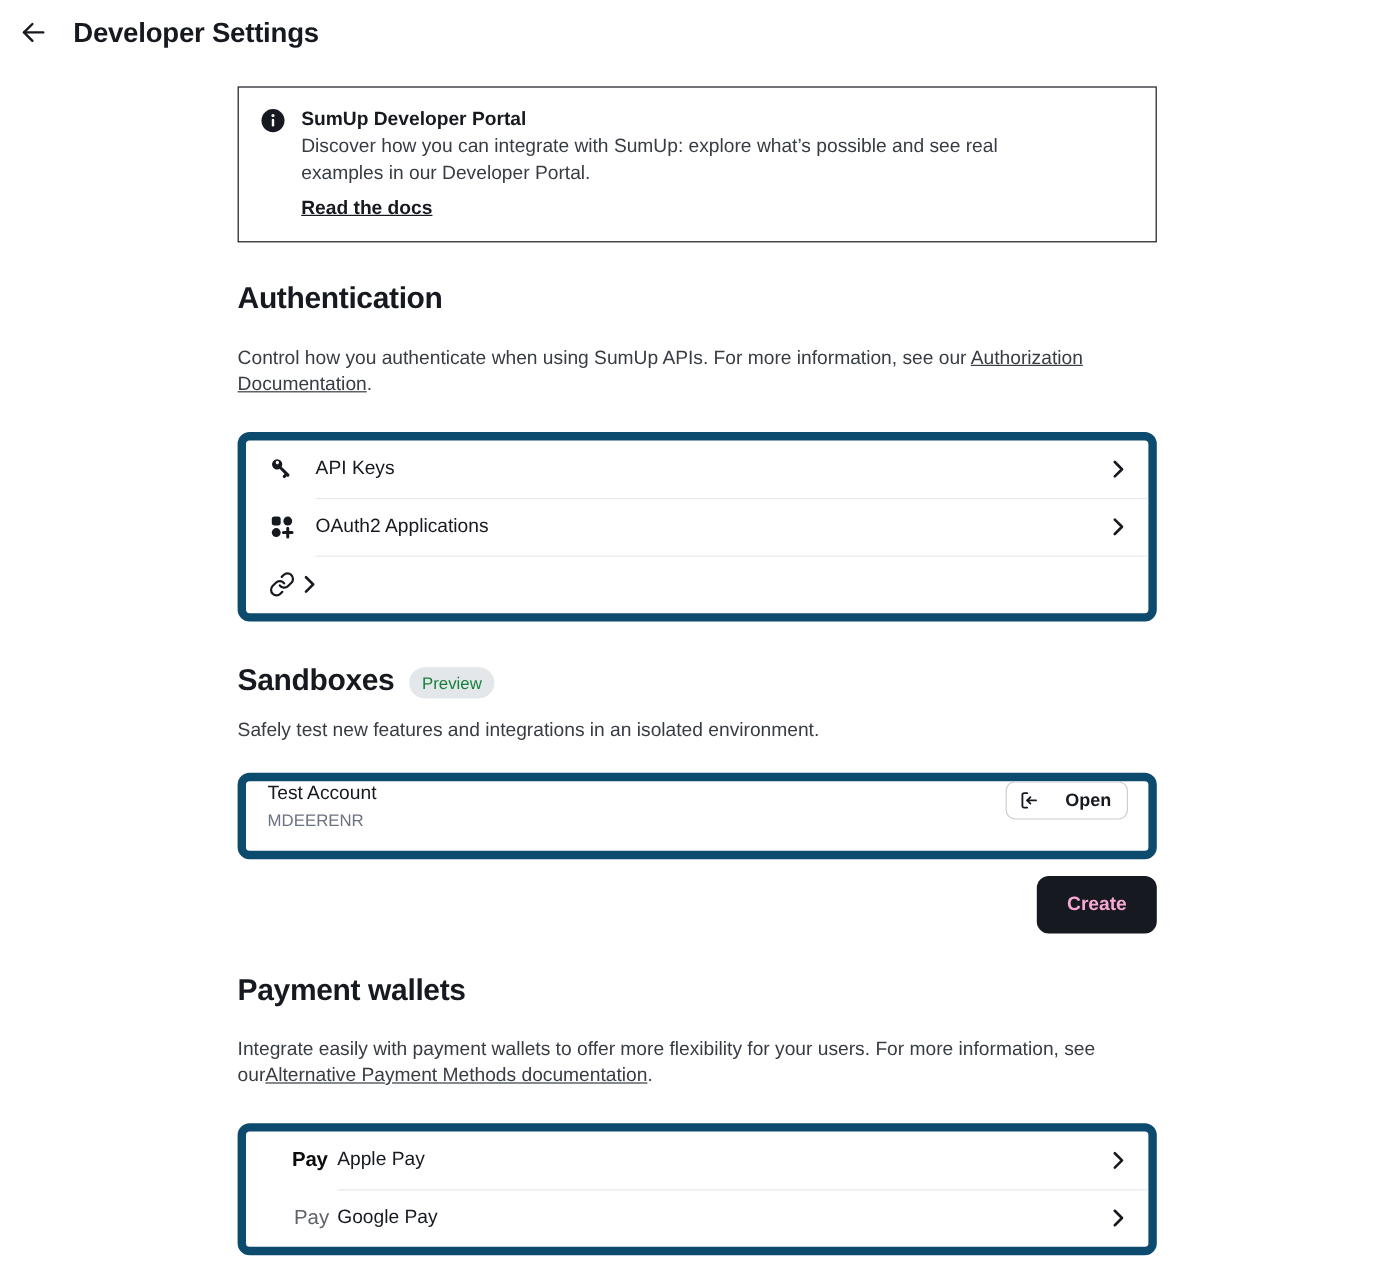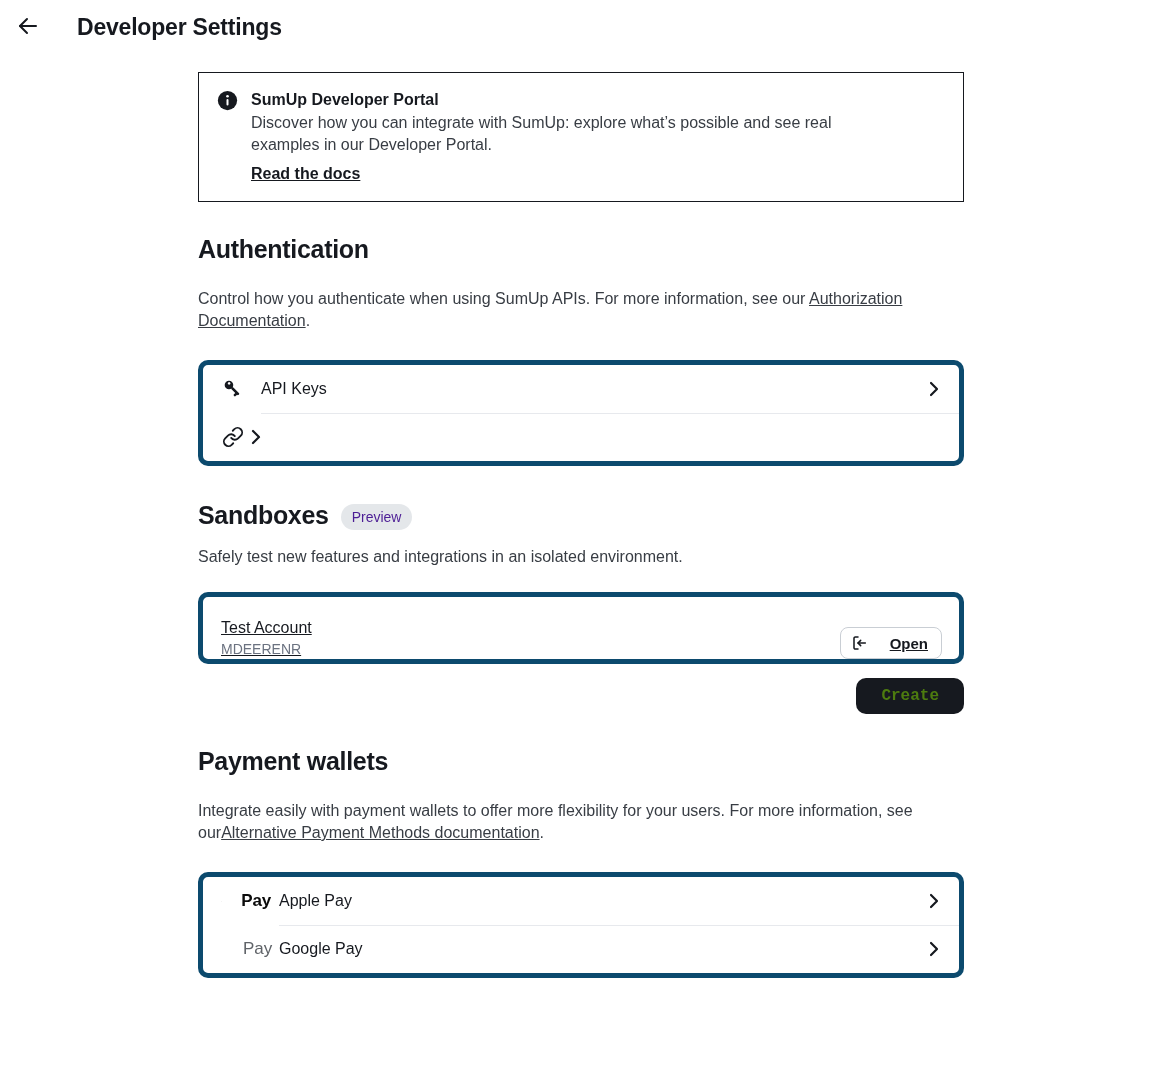--- a/index.html
+++ b/index.html
@@ -4,21 +4,21 @@
 <style>
   * { box-sizing: border-box; margin: 0; padding: 0; }
   html, body { background: #ffffff; }
   body {
     width: 1162px; height: 1065px; margin: 0 auto; position: relative;
     font-family: "Liberation Sans", "DejaVu Sans", sans-serif;
     color: #16191f;
   }
 
   
-  .page-header { display: flex; align-items: flex-start; padding: 14px 0 0 15px; gap: 36px; }
+  .page-header { display: flex; align-items: flex-end; padding: 14px 0 0 15px; gap: 20px; }
   .back-btn { background: none; border: none; cursor: pointer; width: 26px; height: 26px; display: flex; align-items: center; justify-content: center; }
   .page-title { font-size: 23px; font-weight: 700; letter-spacing: -0.2px; color: #16191f; }
 
   
   .content { width: 766px; margin: 0 auto; }
 
   
   .info-box {
     margin-top: 31px; border: 1.5px solid #16191f; border-radius: 0;
     padding: 16px 18px 18px 18px; display: flex; gap: 13px;
@@ -27,49 +27,49 @@
   .info-title { font-size: 16px; font-weight: 700; line-height: 22px; }
   .info-body { font-size: 16px; line-height: 22px; color: #383d44; max-width: 600px; margin-top: 1px; }
   .info-link { display: inline-block; margin-top: 9px; font-size: 16px; font-weight: 700; color: #16191f; text-decoration: underline; cursor: pointer; }
 
   h2.section-heading { font-size: 25px; font-weight: 700; letter-spacing: -0.3px; line-height: 30px; color: #16191f; }
   .mt-auth { margin-top: 32px; }
   .section-desc { font-size: 16px; line-height: 22px; color: #383d44; margin-top: 24px; }
   .section-desc a { color: #383d44; text-decoration: underline; cursor: pointer; }
 
   
-  .card { border: 5px solid #0c4a6e; border-radius: 10px; margin-top: 28px; background: #fff; overflow: hidden; }
+  .card { border: 7px solid #0c4a6e; border-radius: 10px; margin-top: 28px; background: #fff; overflow: hidden; }
   .list-row { display: flex; align-items: center; height: 48px; padding: 0 16px 0 18px; cursor: pointer; position: relative; }
   .list-row + .list-row::before {
     content: ""; position: absolute; top: 0; left: 58px; right: 0; height: 1px; background: #e7e9ed;
   }
   .wallet-card .list-row + .list-row::before { left: 76px; }
   .row-icon { width: 24px; height: 24px; flex: 0 0 auto; display: flex; align-items: center; justify-content: center; }
   .row-label { font-size: 16px; color: #16191f; margin-left: 16px; flex: 1; }
   .chevron { flex: 0 0 auto; display: flex; align-items: center; }
 
   
   .heading-row { display: flex; align-items: center; gap: 12px; margin-top: 34px; }
   .badge {
-    background: #e4e7ea; color: #4c1d95; font-size: 14px; font-weight: 500;
+    background: #e4e7ea; color: #15803d; font-size: 14px; font-weight: 500;
     border-radius: 999px; padding: 4px 11px; line-height: 18px; margin-top: 4px;
   }
   .desc-tight { margin-top: 16px; }
-  .test-card { margin-top: 24px; display: flex; align-items: flex-end; justify-content: space-between; height: 72px; padding: 0 17px 0 18px; text-decoration: underline; }
+  .test-card { margin-top: 24px; display: flex; align-items: flex-start; justify-content: space-between; height: 72px; padding: 0 17px 0 18px; }
   .test-name { font-size: 16px; line-height: 21px; color: #16191f; }
   .test-code { font-size: 14px; line-height: 19px; color: #6b7280; margin-top: 2px; }
   .open-btn {
     display: flex; align-items: center; gap: 22px; background: #fff; border: 1px solid #c9ced4;
     border-radius: 8px; padding: 6px 13px 6px 11px; height: 32px; cursor: pointer;
     font-family: inherit; font-size: 15px; font-weight: 700; color: #16191f;
   }
   .create-row { display: flex; justify-content: flex-end; margin-top: 14px; }
   .create-btn {
-    background: #16191f; color: #4d7c0f; border: none; border-radius: 10px;
-    height: 36px; padding: 0 25px; font-family: Liberation Mono, monospace; font-size: 16px; font-weight: 700; cursor: pointer;
+    background: #16191f; color: #f9a8d4; border: none; border-radius: 10px;
+    height: 48px; padding: 0 25px; font-family: Liberation Sans, sans-serif; font-size: 16px; font-weight: 700; cursor: pointer;
   }
 
   
   .mt-pay { margin-top: 32px; }
   .wallet-logo { width: 50px; flex: 0 0 auto; display: flex; align-items: center; gap: 20px; }
   .wallet-label { font-size: 16px; color: #16191f; margin-left: 8px; flex: 1; }
   .applepay-text { font-size: 17px; font-weight: 600; color: #0b0b0b; letter-spacing: -0.2px; }
   .gpay-text { font-size: 17px; font-weight: 500; color: #5f6368; margin-left: 2px; }
 </style>
 </head>
@@ -121,20 +121,36 @@
       </span>
       <span class="row-label">API Keys</span>
       <span class="chevron">
         <svg width="20" height="20" viewBox="0 0 20 20" fill="none" stroke="#16191f" stroke-width="2.2" stroke-linecap="round" stroke-linejoin="round">
             <polyline points="8 4 14 10 8 16"></polyline>
           </svg>
       </span>
     </div>
     <div class="list-row">
       <span class="row-icon">
+        <svg width="24" height="24" viewBox="0 0 24 24">
+          <rect x="3.5" y="3.5" width="7.4" height="7.4" rx="2.2" fill="#16191f"></rect>
+          <circle cx="16.8" cy="7.2" r="3.7" fill="#16191f"></circle>
+          <circle cx="7.2" cy="16.8" r="3.7" fill="#16191f"></circle>
+          <path d="M16.8 13.2v7.2 M13.2 16.8h7.2" stroke="#16191f" stroke-width="2.5" stroke-linecap="round" fill="none"></path>
+        </svg>
+      </span>
+      <span class="row-label">OAuth2 Applications</span>
+      <span class="chevron">
+        <svg width="20" height="20" viewBox="0 0 20 20" fill="none" stroke="#16191f" stroke-width="2.2" stroke-linecap="round" stroke-linejoin="round">
+            <polyline points="8 4 14 10 8 16"></polyline>
+          </svg>
+      </span>
+    </div>
+    <div class="list-row">
+      <span class="row-icon">
         <svg width="22" height="22" viewBox="0 0 24 24" fill="none" stroke="#16191f" stroke-width="2" stroke-linecap="round" stroke-linejoin="round">
           <path d="M10 13a5 5 0 0 0 7.54.54l3-3a5 5 0 0 0-7.07-7.07l-1.72 1.71"></path>
           <path d="M14 11a5 5 0 0 0-7.54-.54l-3 3a5 5 0 0 0 7.07 7.07l1.71-1.71"></path>
         </svg>
       </span>
       <span class="chevron">
         <svg width="20" height="20" viewBox="0 0 20 20" fill="none" stroke="#16191f" stroke-width="2.2" stroke-linecap="round" stroke-linejoin="round">
             <polyline points="8 4 14 10 8 16"></polyline>
           </svg>
       </span>

